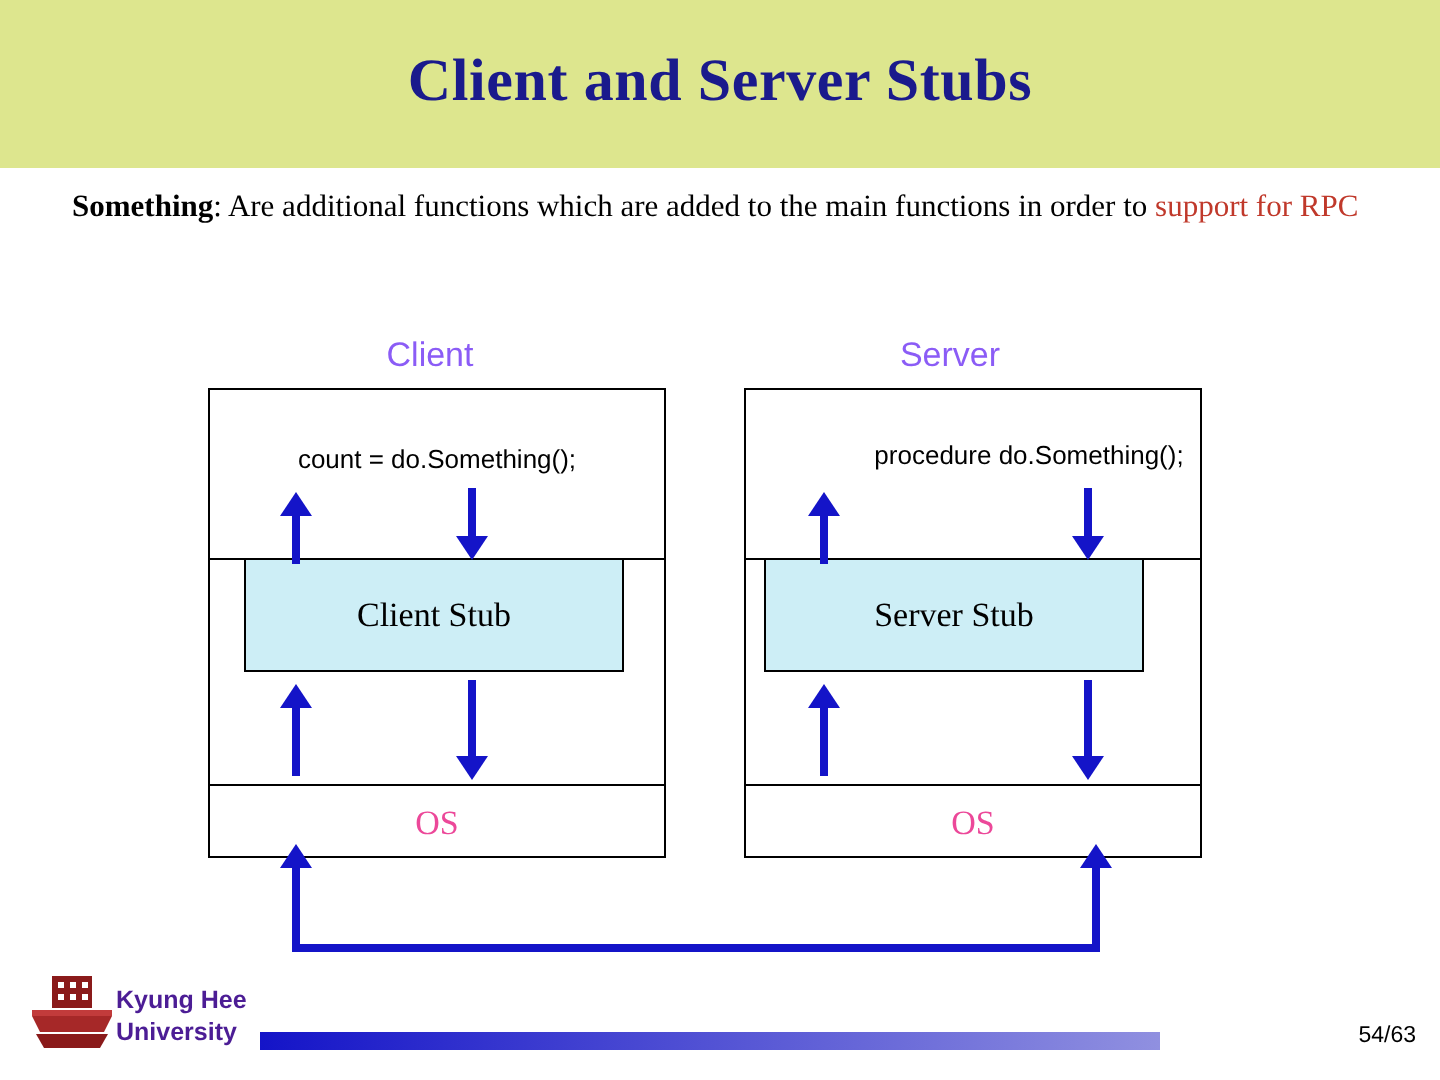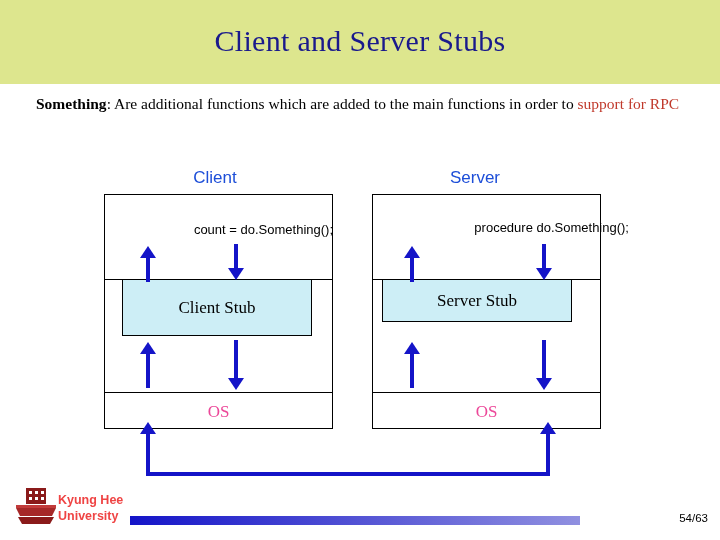--- a/index.html
+++ b/index.html
@@ -25,21 +25,21 @@
     background: #dde68e;
   }
   #slide-title {
     position: absolute;
     left: 0;
     top: 24px;
     width: 720px;
     text-align: center;
     font-family: "Liberation Serif", serif;
     font-size: 30px;
-    font-weight: normal;
+    font-weight: bold;
     color: #1a1a8c;
     letter-spacing: 0.3px;
   }
 
   
   #definition-block {
     position: absolute;
     left: 36px;
     top: 93px;
     width: 660px;
@@ -61,21 +61,21 @@
     left: 0;
     top: 160px;
     width: 720px;
     height: 320px;
   }
 
   .col-head {
     position: absolute;
     font-family: "Liberation Sans", sans-serif;
     font-size: 17px;
-    color: #1d4ed8;
+    color: #8b5cf6;
     text-align: center;
   }
   #client-head { left: 140px; top: 8px; width: 150px; }
   #server-head { left: 400px; top: 8px; width: 150px; }
 
   
   .outer-box {
     position: absolute;
     border: 1.5px solid #000000;
     background: transparent;
@@ -94,40 +94,40 @@
   #client-sep2 { left: 104px; top: 232px; width: 229px; }
   #server-sep1 { left: 372px; top: 119px; width: 229px; }
   #server-sep2 { left: 372px; top: 232px; width: 229px; }
 
   
   .code-line {
     position: absolute;
     font-family: "Liberation Sans", sans-serif;
     font-size: 13px;
     color: #000000;
-    text-align: right;
+    text-align: center;
   }
   #client-code { left: 104px; top: 62px; width: 229px; }
   #server-code { left: 372px; top: 60px; width: 229px; padding-left: 28px; }
 
   
   .stub-box {
     position: absolute;
     background: #cdeef6;
     border: 1.5px solid #000000;
     box-sizing: border-box;
     font-family: "Liberation Serif", serif;
     font-size: 17px;
     color: #000000;
     display: flex;
     align-items: center;
     justify-content: center;
   }
   #client-stub { left: 122px; top: 119px; width: 190px; height: 57px; }
-  #server-stub { left: 382px; top: 119px; width: 190px; height: 43px; }
+  #server-stub { left: 382px; top: 119px; width: 190px; height: 57px; }
 
   
   .os-label {
     position: absolute;
     font-family: "Liberation Serif", serif;
     font-size: 17px;
     color: #ec4899;
     text-align: center;
   }
   #client-os { left: 104px; top: 242px; width: 229px; }
@@ -162,21 +162,21 @@
     width: 44px;
     height: 40px;
   }
   #footer-univ {
     position: absolute;
     left: 58px;
     top: 492px;
     font-family: "Liberation Sans", sans-serif;
     font-size: 12.5px;
     font-weight: bold;
-    color: #ef4444;
+    color: #4c1d95;
     line-height: 1.3;
   }
   #footer-bar {
     position: absolute;
     left: 130px;
     top: 516px;
     width: 450px;
     height: 9px;
     background: linear-gradient(to right, #1414c8, #9090e0);
   }

